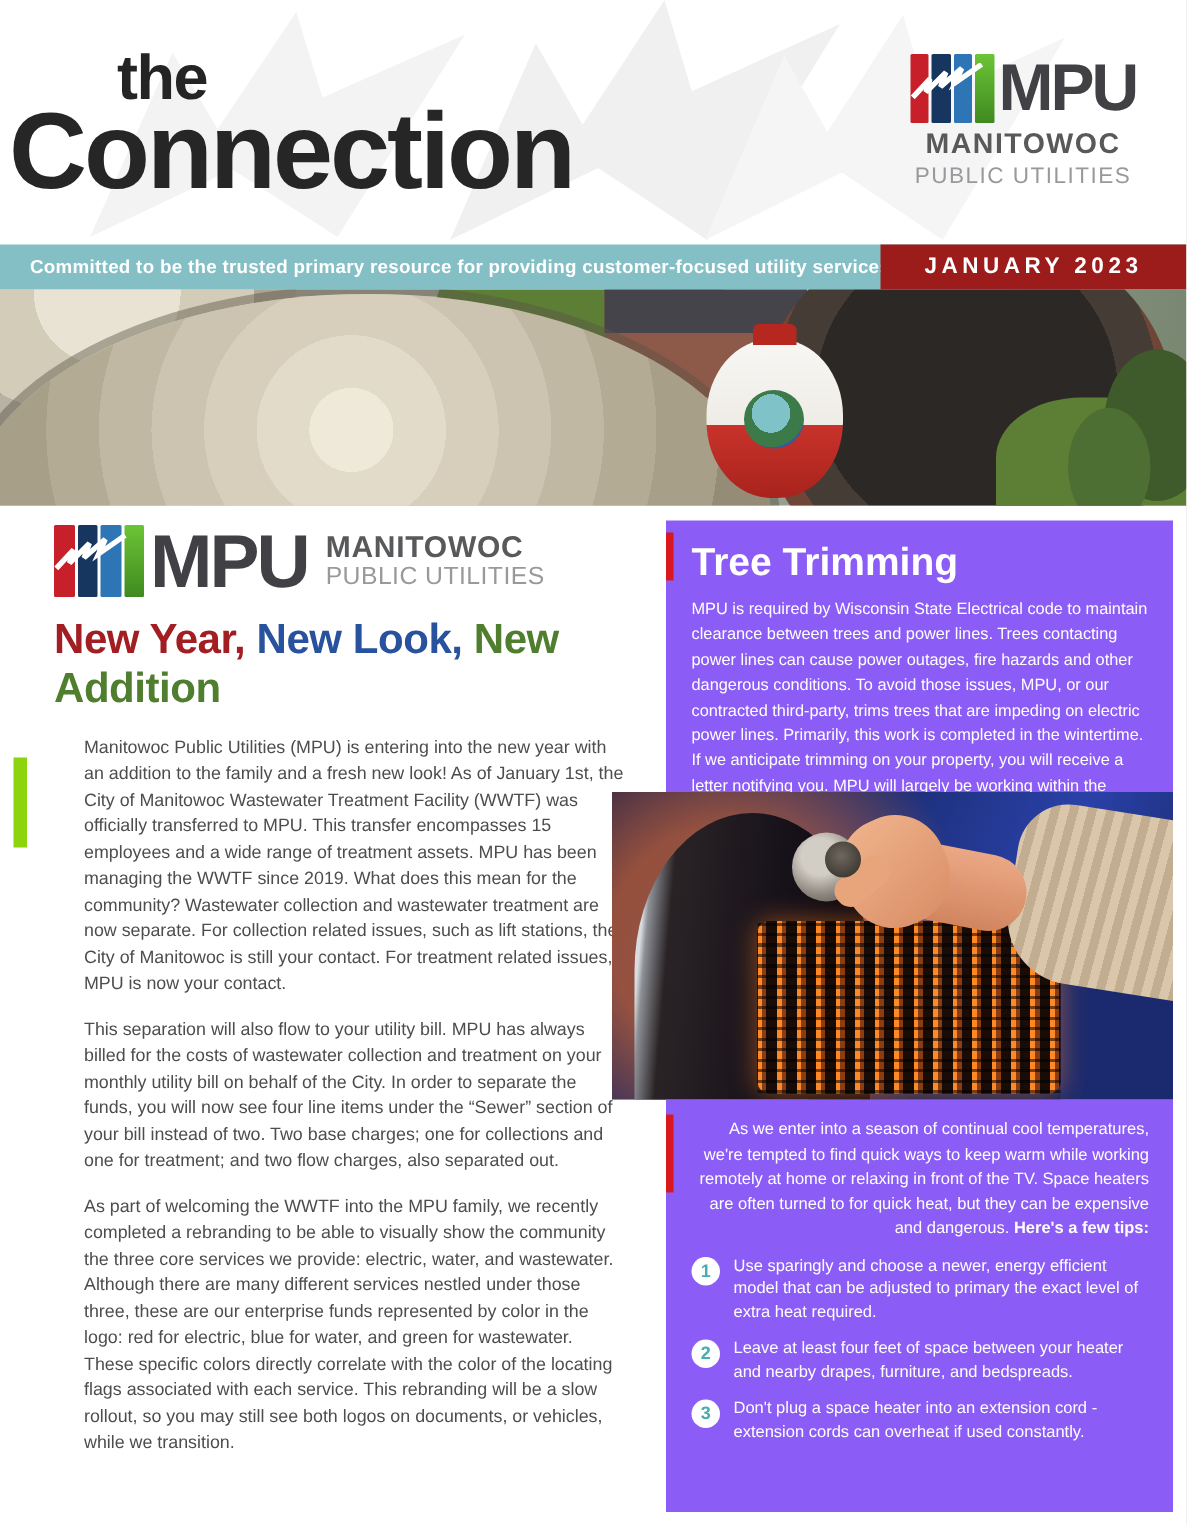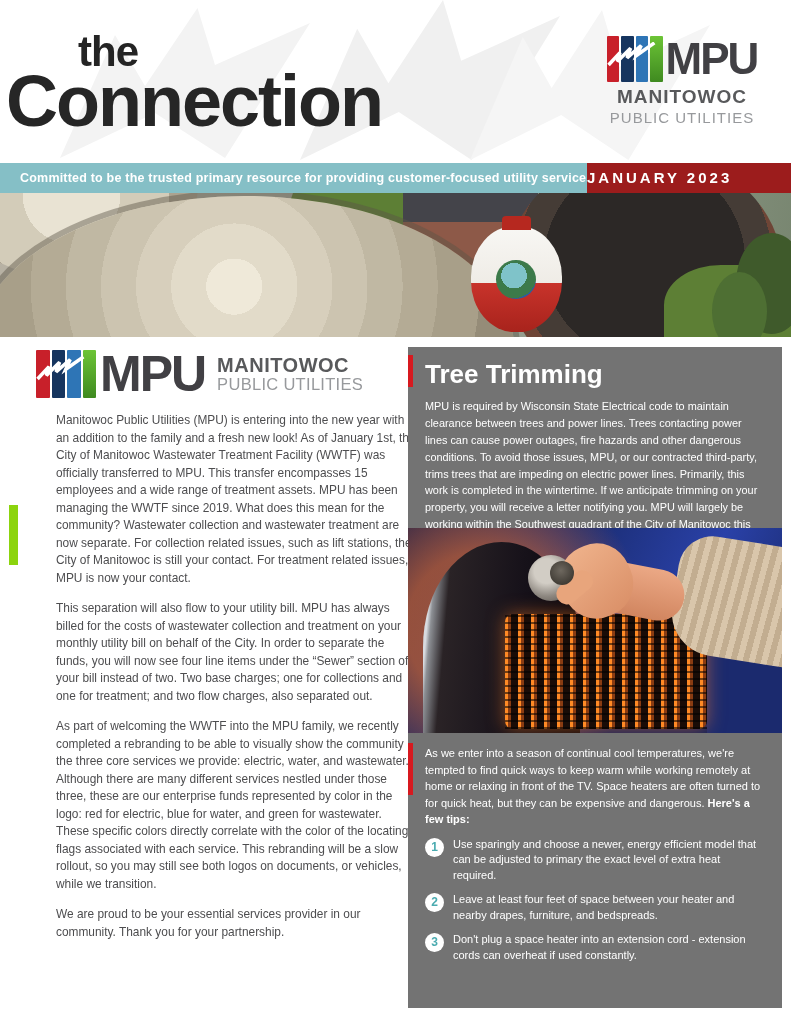--- a/index.html
+++ b/index.html
@@ -29,21 +29,21 @@
   .bar-green{ background:linear-gradient(#6cc436,#3f8a20); }
   .bars svg { position:absolute; left:-2px; top:6px; width:60px; height:30px; }
   .mpu-word { font-size:44px; font-weight:800; color:#414044; letter-spacing:-2px; line-height:0.9; }
   .brand-city { margin-top:4px; font-size:19px; font-weight:600; color:#58595b; letter-spacing:1px; }
   .brand-org  { margin-top:1px; font-size:15px; font-weight:500; color:#97999c; letter-spacing:1px; }
 
   
   .tagline-bar { position:absolute; top:163px; left:0; width:791px; height:30px; background:#85bfc6; }
   .tagline { position:absolute; left:20px; top:0; line-height:30px; color:#fff; font-size:12.5px; font-weight:700; letter-spacing:.2px; }
   .issue-box { position:absolute; right:0; top:0; width:204px; height:30px; background:#9c1c1c;
-    color:#fff; font-size:15px; font-weight:700; letter-spacing:3px; text-align:left; line-height:30px; }
+    color:#fff; font-size:15px; font-weight:700; letter-spacing:3px; text-align:center; line-height:30px; }
 
   
   .hero { position:absolute; top:193px; left:0; width:791px; height:144px; overflow:hidden;
     background:linear-gradient(100deg,#b8b2a4 0%, #a0a79b 55%, #77856f 100%); }
   .h-grass-top { position:absolute; left:36%; top:0; width:24%; height:34%; background:#5d7f35; transform:skewX(-18deg); }
   .h-dome-small { position:absolute; left:-7%; top:-70%; width:32%; height:130%; border-radius:50%;
     background:radial-gradient(circle at 50% 55%, #e9e3d3 0 30%, #d3ccb9 30% 60%, #aca390 60% 100%); }
   .h-dome-big { position:absolute; left:-3%; top:2%; width:68%; height:210%; border-radius:50%;
     background:radial-gradient(circle at 48% 30%, #efe9d9 0 8%, #e2dbc9 8% 18%, #d7cfbc 18% 28%, #ccc4b0 28% 38%, #c0b8a3 38% 48%, #b4ab95 48% 58%, #a89f89 58% 70%, #958c78 70% 82%, #867d69 82% 100%);
     box-shadow:0 0 0 6px rgba(90,85,70,.45); }
@@ -74,21 +74,21 @@
 
   .headline { margin-top:12px; font-size:28px; font-weight:700; line-height:1.17; letter-spacing:-.3px; }
   .hl-red   { color:#a21e22; }
   .hl-blue  { color:#28519e; }
   .hl-green { color:#507e2f; }
 
   .body-copy { margin-top:14px; width:360px; color:#4d4d4f; font-size:11.9px; line-height:1.47;margin-left:20px; }
   .body-copy p { margin:0 0 13px; }
 
   .col-right { position:absolute; left:408px; top:347px; width:374px; }
-  .redbox { position:relative; background:#737373; color:#fff; overflow:hidden; }
+  .redbox { position:relative; background:#8b5cf6; color:#fff; overflow:hidden;margin-left:36px; }
   .redbox .accent { position:absolute; left:0; width:5px; background:#d7191f; }
   .box-tree { height:181px; padding:12px 16px 12px 17px; }
   .box-tree .accent { top:8px; height:32px; }
   .box-tree h2 { font-size:26px; font-weight:700; margin:0 0 8px; }
   .box-tree p { font-size:10.9px; line-height:1.55; }
 
   
   .heater-photo { position:relative; width:374px; height:205px; overflow:hidden;
     background:linear-gradient(115deg,#101b4e 0%, #1b2d74 38%, #2a41a8 68%, #16245e 100%); }
   .hp-couch  { position:absolute; right:-4%; top:42%; width:60%; height:70%; background:#1b2a6e; border-radius:18px; }
@@ -114,21 +114,21 @@
     transform:rotate(11deg); background:linear-gradient(180deg,#eba885 0%, #d1855f 100%); }
   .hp-hand { position:absolute; left:41%; top:8%; width:19%; height:36%; border-radius:46%;
     transform:rotate(-24deg); background:linear-gradient(160deg,#f0b48d,#d98e66); }
   .hp-finger { position:absolute; left:39%; top:24%; width:11%; height:10%; border-radius:10px;
     transform:rotate(-40deg); background:#e8a57c; }
 
   .box-cons { height:275px; padding:12px 16px 10px 17px; }
   .box-cons .accent { top:10px; height:52px; }
   .box-cons h2 { font-size:26px; font-weight:700; margin:0; }
   .box-cons h3 { font-size:17px; font-weight:700; margin:2px 0 9px; }
-  .box-cons .intro { font-size:11px; line-height:1.5; margin-bottom:9px; }
+  .box-cons .intro { font-size:11px; line-height:1.5; margin-bottom:9px;text-align:right; }
   .tip { display:flex; gap:9px; margin-bottom:8px; align-items:flex-start; }
   .tip-num { flex:0 0 auto; width:19px; height:19px; border-radius:50%; background:#fff;
     color:#4aabb0; font-size:12px; font-weight:700; text-align:center; line-height:19px; margin-top:1px; }
   .tip-text { font-size:11px; line-height:1.45; }
 </style>
 </head>
 <body>
 
 <div class="page">
 
@@ -190,26 +190,30 @@
           <polyline points="0,26 13,12 10,22 25,7 21,18 37,4 32,15 52,1" fill="none" stroke="#ffffff" stroke-width="4"></polyline>
         </svg>
       </span>
       <span class="mpu-word">MPU</span>
       <span class="logo2-text">
         <div class="logo2-city">MANITOWOC</div>
         <div class="logo2-org">PUBLIC UTILITIES</div>
       </span>
     </div>
 
+    <h1 class="headline">
+      <span class="hl-red">New Year,</span>
+      <span class="hl-blue">New Look,</span>
+      <span class="hl-green">New Addition</span>
+    </h1>
 
     <div class="body-copy">
       <p>Manitowoc Public Utilities (MPU) is entering into the new year with an addition to the family and a fresh new look! As of January 1st, the City of Manitowoc Wastewater Treatment Facility (WWTF) was officially transferred to MPU. This transfer encompasses 15 employees and a wide range of treatment assets. MPU has been managing the WWTF since 2019. What does this mean for the community? Wastewater collection and wastewater treatment are now separate. For collection related issues, such as lift stations, the City of Manitowoc is still your contact. For treatment related issues, MPU is now your contact.</p>
       <p>This separation will also flow to your utility bill. MPU has always billed for the costs of wastewater collection and treatment on your monthly utility bill on behalf of the City. In order to separate the funds, you will now see four line items under the “Sewer” section of your bill instead of two. Two base charges; one for collections and one for treatment; and two flow charges, also separated out.</p>
       <p>As part of welcoming the WWTF into the MPU family, we recently completed a rebranding to be able to visually show the community the three core services we provide: electric, water, and wastewater. Although there are many different services nestled under those three, these are our enterprise funds represented by color in the logo: red for electric, blue for water, and green for wastewater. These specific colors directly correlate with the color of the locating flags associated with each service. This rebranding will be a slow rollout, so you may still see both logos on documents, or vehicles, while we transition.</p>
-      <p>We are proud to be your essential services provider in our community. Thank you for your partnership.</p>
     </div>
   </section>
 
   <aside class="col-right">
 
     <div class="redbox box-tree">
       <div class="accent"></div>
       <h2>Tree Trimming</h2>
       <p>MPU is required by Wisconsin State Electrical code to maintain clearance between trees and power lines. Trees contacting power lines can cause power outages, fire hazards and other dangerous conditions. To avoid those issues, MPU, or our contracted third-party, trims trees that are impeding on electric power lines. Primarily, this work is completed in the wintertime. If we anticipate trimming on your property, you will receive a letter notifying you. MPU will largely be working within the Southwest quadrant of the City of Manitowoc this winter season.</p>
     </div>

